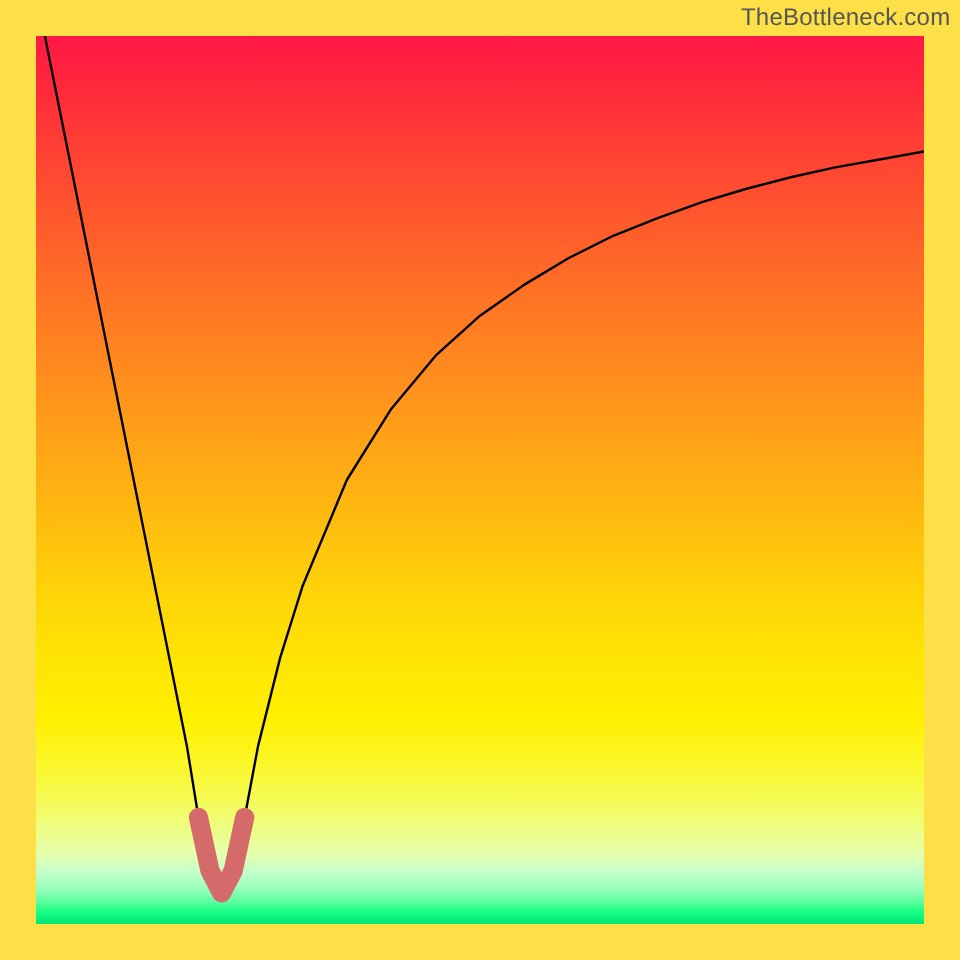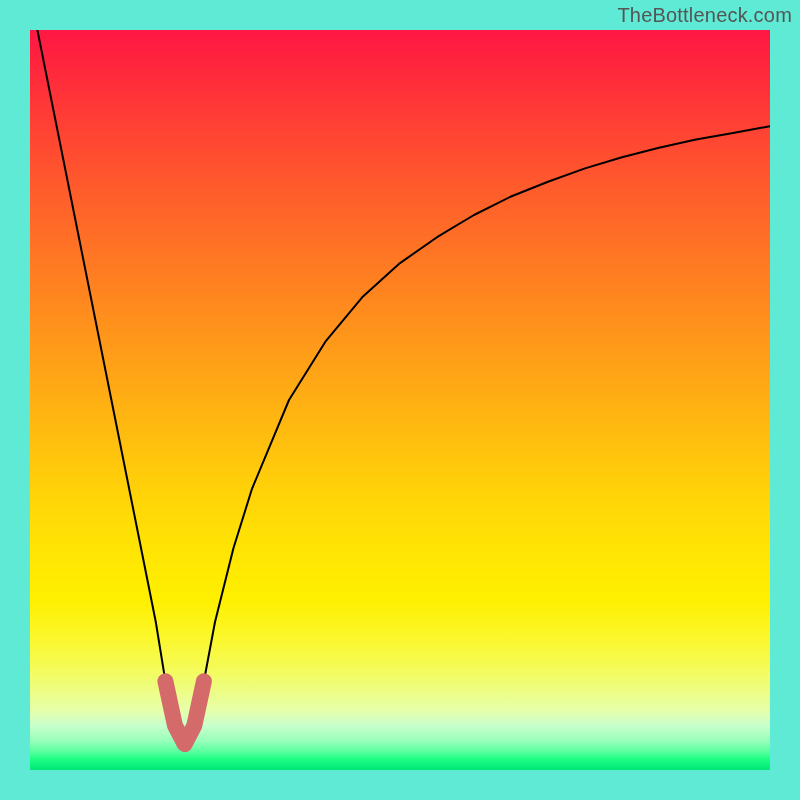--- a/index.html
+++ b/index.html
@@ -8,21 +8,21 @@
     width: 800px;
     height: 800px;
     overflow: hidden;
     background: #000;
     font-family: Arial, Helvetica, sans-serif;
   }
   .frame {
     position: relative;
     width: 800px;
     height: 800px;
-    background: #5eead4;
+    background: #fde047;
   }
   .plot {
     position: absolute;
     left: 30px;
     top: 30px;
     width: 740px;
     height: 740px;
     background: linear-gradient(to bottom,
       #ff1744 0%,
       #ff2d3a 7%,

